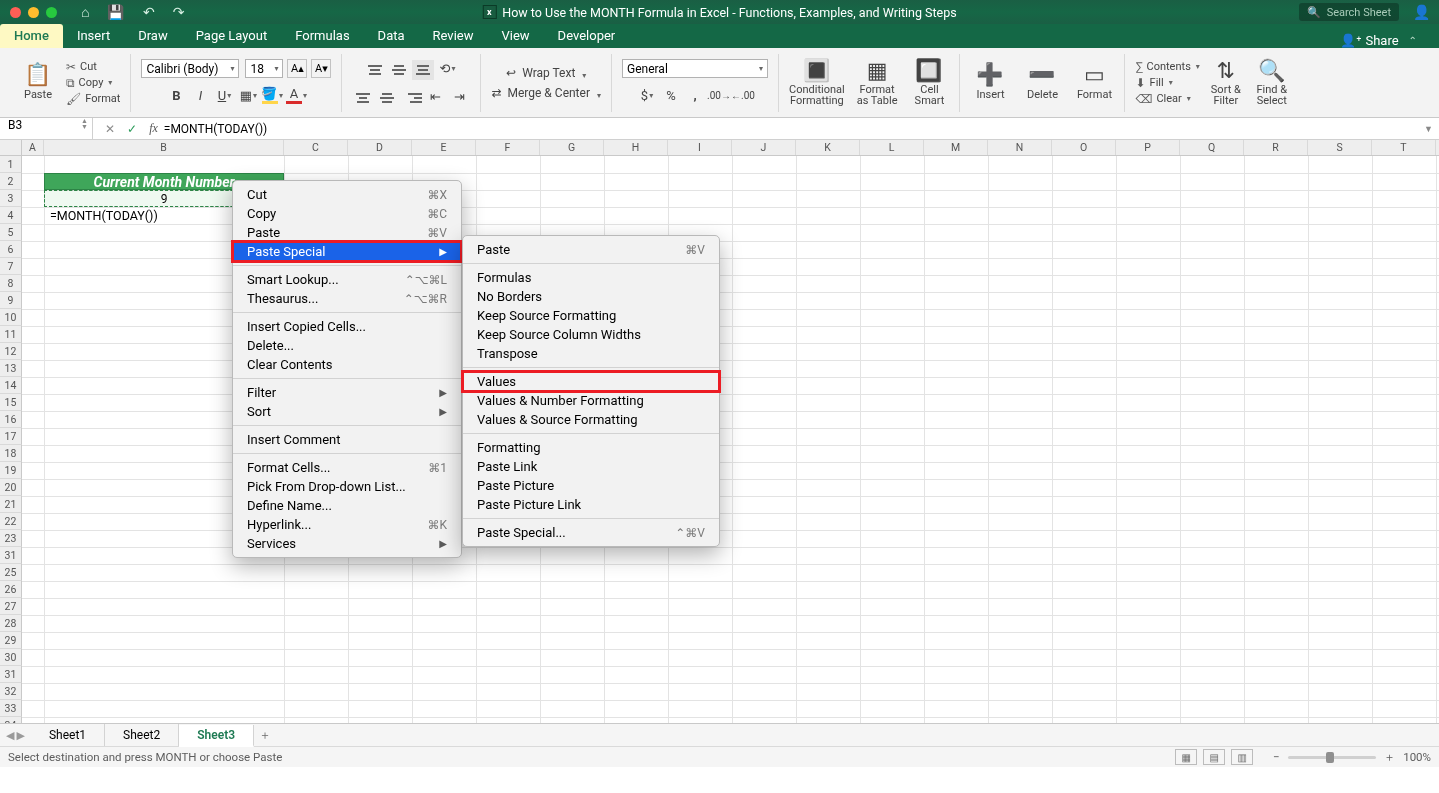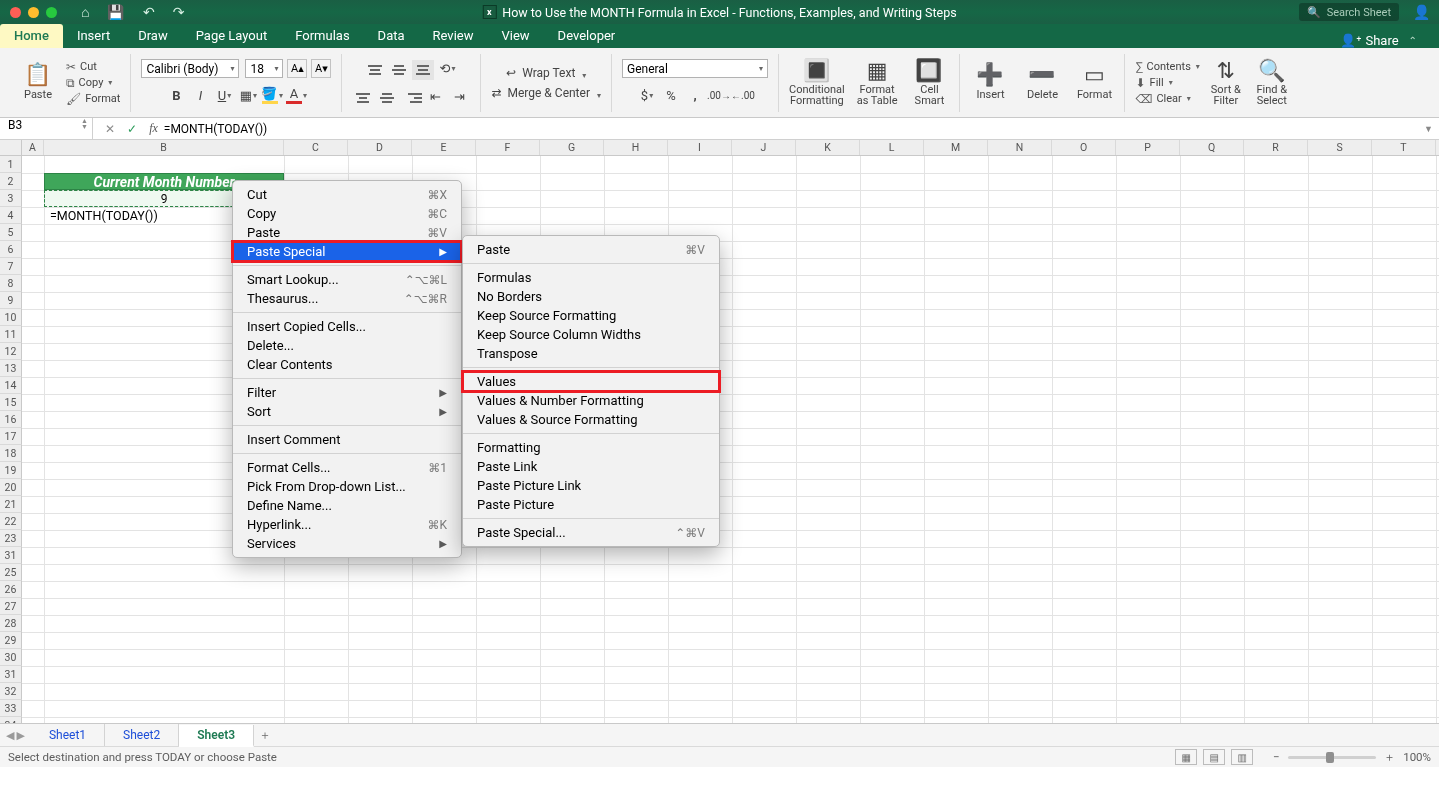--- a/index.html
+++ b/index.html
@@ -75,21 +75,21 @@
 .menu .mi .sc{color:#7a7a7a;font-size:12px}
 .menu hr{border:none;border-top:1px solid #d2d2d2;margin:4px 0}
 .menu .mi .arr{font-size:10px;color:#5a5a5a}
 .menu .mi.sel{background:#1a63e8;color:#fff}
 .menu .mi.sel .arr,.menu .mi.sel .sc{color:#fff}
 .red-outline{outline:3px solid #ec1c24;outline-offset:-1px}
 
 .sheettabs{height:23px;border-top:1px solid #c9c9c9;background:#f5f5f5;display:flex;align-items:center;font-size:12px}
 .sheettabs .nav{display:flex;gap:2px;padding:0 6px;color:#9a9a9a}
 .sheettabs .nav span{font-size:11px}
-.stab{padding:0 18px;height:100%;display:flex;align-items:center;border-right:1px solid #d3d3d3;cursor:pointer;color:#1d4ed8}
+.stab{padding:0 18px;height:100%;display:flex;align-items:center;border-right:1px solid #d3d3d3;cursor:pointer;color:#000000}
 .stab.active{background:#fff;color:#1e7a53;font-weight:600;border-bottom:2px solid #fff;margin-bottom:-1px}
 .plus{width:22px;text-align:center;color:#6b6b6b;cursor:pointer}
 
 .status{height:21px;background:#f5f5f5;border-top:1px solid #dadada;display:flex;align-items:center;font-size:11.5px;color:#5d5d5d;padding:0 8px}
 .status .views{margin-left:auto;display:flex;align-items:center;gap:6px}
 .status .views .vb{width:22px;height:16px;border:1px solid #bcbcbc;display:flex;align-items:center;justify-content:center;font-size:10px;color:#6d6d6d}
 .zoom-ctrl{display:flex;align-items:center;gap:8px;margin-left:14px}
 .zline{width:88px;height:3px;background:#d0d0d0;position:relative;border-radius:2px}
 .zline .knob{position:absolute;left:38px;top:-4px;width:8px;height:11px;background:#8f8f8f;border-radius:2px}
 </style>
@@ -583,24 +583,24 @@
         <span>Values &amp; Source Formatting</span>
       </div>
     <hr>
     <div class="mi">
         <span>Formatting</span>
       </div>
     <div class="mi">
         <span>Paste Link</span>
       </div>
     <div class="mi">
+        <span>Paste Picture</span>
+      </div>
+    <div class="mi">
         <span>Paste Picture Link</span>
-      </div>
-    <div class="mi">
-        <span>Paste Picture</span>
       </div>
     <hr>
     <div class="mi">
         <span>Paste Special...</span>
         <span class="sc">⌃⌘V</span>
       </div>
   </div>
 </div>
 
 <div class="sheettabs">
@@ -608,21 +608,21 @@
     <span>◀</span>
     <span>▶</span>
   </div>
   <div class="stab">Sheet1</div>
   <div class="stab">Sheet2</div>
   <div class="stab active">Sheet3</div>
   <div class="plus">＋</div>
 </div>
 
 <div class="status">
-  <span>Select destination and press TODAY or choose Paste</span>
+  <span>Select destination and press MONTH or choose Paste</span>
   <div class="views">
     <div class="vb">▦</div>
     <div class="vb">▤</div>
     <div class="vb">▥</div>
     <div class="zoom-ctrl">
       <span>−</span>
       <div class="zline">
           <div class="knob"></div>
         </div>
       <span>＋</span>

